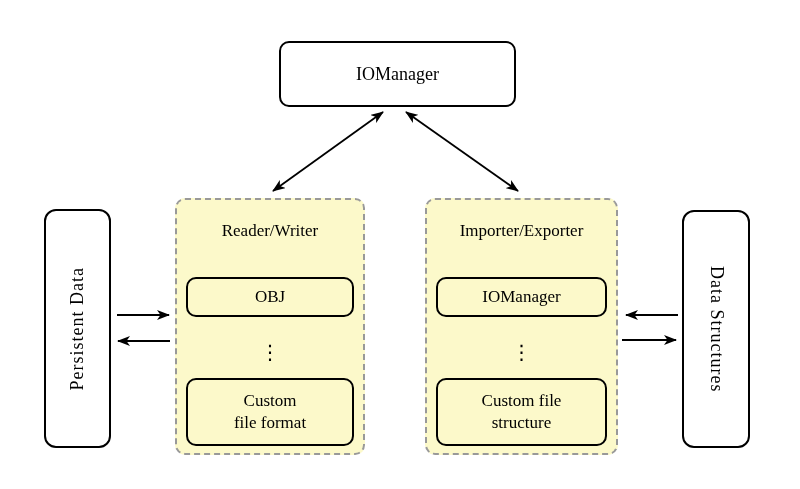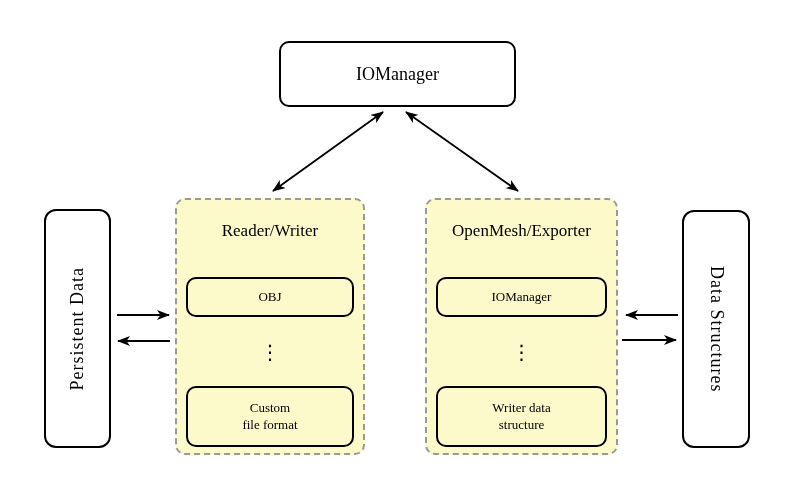--- a/index.html
+++ b/index.html
@@ -65,27 +65,27 @@
   }
   .inner-box {
     position: absolute;
     left: 9px; right: 9px;
     border: 2.5px solid var(--box-border);
     border-radius: 10px;
     display: flex;
     align-items: center;
     justify-content: center;
     text-align: center;
-    font-size: 13px;
+    font-size: 17px;
     line-height: 1.3;
     white-space: pre-line;
     background: transparent;
   }
   .inner-box-top    { top: 77px;  height: 40px; }
-  .inner-box-bottom { top: 186px; height: 61px; }
+  .inner-box-bottom { top: 178px; height: 68px; }
   .dots {
     position: absolute;
     top: 132px;
     left: 0; right: 0;
     height: 40px;
     display: flex;
     align-items: center;
     justify-content: center;
     font-size: 20px;
     font-family: "DejaVu Sans", sans-serif;
@@ -124,20 +124,20 @@
 
   <div class="group group-left">
     <div class="group-title">Reader/Writer</div>
     <div class="inner-box inner-box-top">OBJ</div>
     <div class="dots">⋮</div>
     <div class="inner-box inner-box-bottom">Custom
 file format</div>
   </div>
 
   <div class="group group-right">
-    <div class="group-title">OpenMesh/Exporter</div>
+    <div class="group-title">Importer/Exporter</div>
     <div class="inner-box inner-box-top">IOManager</div>
     <div class="dots">⋮</div>
-    <div class="inner-box inner-box-bottom">Writer data
+    <div class="inner-box inner-box-bottom">Custom file
 structure</div>
   </div>
 
 </div>
 
 </body></html>

